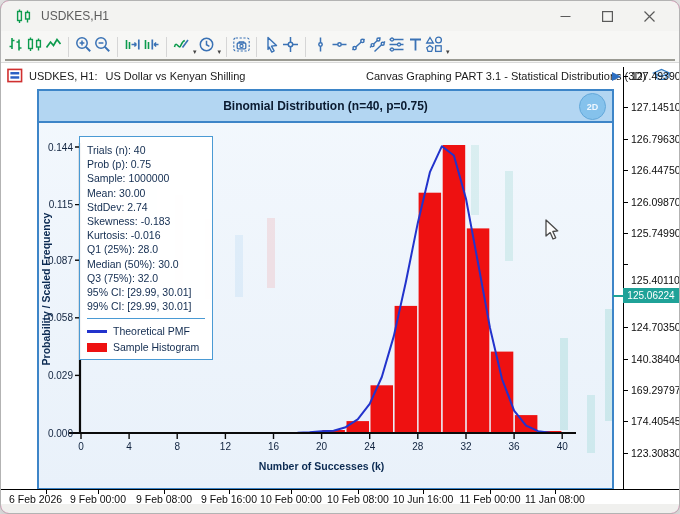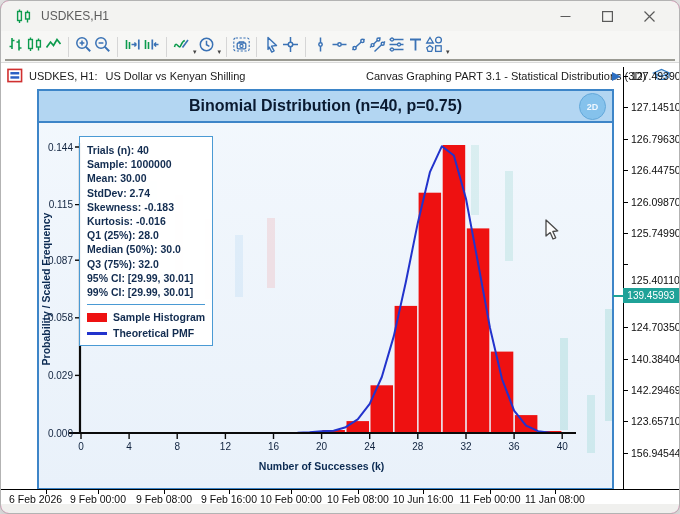--- a/index.html
+++ b/index.html
@@ -29,30 +29,30 @@
   .chead .sym{margin-left:6px;}
   .chead .desc{margin-left:8px;}
   .chead .spacer{flex:1;}
   .chead .prog{margin-right:6px;}
   .ghost-candle{position:absolute;}
   
   .panel{position:absolute;left:36px;top:26px;width:573px;height:397px;border:2px solid #3d85c8;
          background:linear-gradient(180deg,#f3f8fd 0%,#e9f1fa 100%);}
   .phead{position:relative;height:30px;background:#b3d6f2;border-bottom:2px solid #3d85c8;
          display:flex;align-items:center;justify-content:center;}
-  .phead .ptitle{font-size:16px;font-weight:bold;color:#0a1a30;}
+  .phead .ptitle{font-size:12px;font-weight:bold;color:#0a1a30;}
   .mode{all:unset;position:absolute;right:6px;top:2px;width:25px;height:25px;border-radius:50%;
         background:#85c2ec;border:1px solid #63a8da;color:#eef7ff;font-size:9px;font-weight:bold;
         display:flex;align-items:center;justify-content:center;cursor:default;}
   .pbody{position:relative;width:573px;height:365px;overflow:hidden;}
   #plotwrap{position:absolute;left:0;top:0;z-index:2;}
   .strip{position:absolute;width:8px;z-index:1;}
   
   .stats{position:absolute;left:40px;top:13px;width:118px;z-index:3;background:rgba(255,255,255,.96);
-         border:1px solid #4a9ad4;padding:6px 7px 4px 7px;font-size:10.5px;color:#122c50;font-weight:bold;}
+         border:1px solid #4a9ad4;padding:6px 7px 4px 7px;font-size:10.5px;color:#122c50;}
   .stats .sline{line-height:14.2px;white-space:nowrap;}
   .legend{border-top:1px solid #4a9ad4;margin-top:5px;padding-top:4px;}
   .lrow{display:flex;align-items:center;height:16px;gap:6px;}
   .lbox{width:20px;height:9px;flex:0 0 auto;}
   .lline{width:20px;height:3px;flex:0 0 auto;}
   .llabel{font-size:10.5px;color:#122c50;white-space:nowrap;}
   
   .pax-line{position:absolute;left:622px;top:4px;width:1px;height:422px;background:#000;}
   .pax-tick{position:absolute;width:5px;height:1px;background:#000;left:622px;}
   .pax-label{position:absolute;left:630px;width:48px;font-size:10.5px;color:#0d0d0d;}
@@ -326,38 +326,39 @@
                 <path d="M36 137.2h5" stroke="#0a0a0a" stroke-width="1.4"></path>
                 <text x="34" y="140.7" font-size="10" fill="#10233f" text-anchor="end">0.087</text>
                 <path d="M36 81.6h5" stroke="#0a0a0a" stroke-width="1.4"></path>
                 <text x="34" y="85.1" font-size="10" fill="#10233f" text-anchor="end">0.115</text>
                 <path d="M36 24.0h5" stroke="#0a0a0a" stroke-width="1.4"></path>
                 <text x="34" y="27.5" font-size="10" fill="#10233f" text-anchor="end">0.144</text>
                 <text transform="translate(11,166) rotate(-90)" font-size="10.5" font-weight="bold" fill="#0b2a52" text-anchor="middle">Probability / Scaled Frequency</text>
               </svg></div>
         <div class="stats" id="statsbox">
               <div class="sline">Trials (n): 40</div>
+              <div class="sline">Prob (p): 0.75</div>
               <div class="sline">Sample: 1000000</div>
               <div class="sline">Mean: 30.00</div>
               <div class="sline">StdDev: 2.74</div>
               <div class="sline">Skewness: -0.183</div>
               <div class="sline">Kurtosis: -0.016</div>
               <div class="sline">Q1 (25%): 28.0</div>
               <div class="sline">Median (50%): 30.0</div>
               <div class="sline">Q3 (75%): 32.0</div>
               <div class="sline">95% CI: [29.99, 30.01]</div>
               <div class="sline">99% CI: [29.99, 30.01]</div>
               <div class="legend">
                 <div class="lrow">
+                  <span class="lline" style="background: rgb(34, 51, 204);"></span>
+                  <span class="llabel">Theoretical PMF</span>
+                </div>
+                <div class="lrow">
                   <span class="lbox" style="background: rgb(238, 17, 17);"></span>
                   <span class="llabel">Sample Histogram</span>
-                </div>
-                <div class="lrow">
-                  <span class="lline" style="background: rgb(34, 51, 204);"></span>
-                  <span class="llabel">Theoretical PMF</span>
                 </div>
               </div>
             </div>
       </div>
     </div>
 
     <div id="paxis">
           <div class="pax-line"></div>
           <svg class="pax-arrow" width="9" height="9" viewBox="0 0 9 9">
             <path d="M0 0L9 4.5 0 9z" fill="#2d6fc2"></path>
@@ -370,31 +371,31 @@
           <div class="pax-label" style="top:69.8px">126.79630</div>
           <div class="pax-tick" style="top:107.2px"></div>
           <div class="pax-label" style="top:101.2px">126.44750</div>
           <div class="pax-tick" style="top:138.6px"></div>
           <div class="pax-label" style="top:132.6px">126.09870</div>
           <div class="pax-tick" style="top:170.0px"></div>
           <div class="pax-label" style="top:164.0px">125.74990</div>
           <div class="pax-tick" style="top:201.4px"></div>
           <div class="pax-label" style="top:211px">125.40110</div>
           <div class="bidline" style="top:231.8px;background:#1fa298"></div>
-          <div class="pax-tag" style="top:225.3px;background:#1fa298">139.45993</div>
+          <div class="pax-tag" style="top:225.3px;background:#1fa298">125.06224</div>
           <div class="pax-tick" style="top:264.2px"></div>
           <div class="pax-label" style="top:258.2px">124.70350</div>
           <div class="pax-tick" style="top:295.6px"></div>
           <div class="pax-label" style="top:289.6px">140.38404</div>
           <div class="pax-tick" style="top:327.0px"></div>
-          <div class="pax-label" style="top:321.0px">142.29469</div>
+          <div class="pax-label" style="top:321.0px">169.29797</div>
           <div class="pax-tick" style="top:358.4px"></div>
-          <div class="pax-label" style="top:352.4px">123.65710</div>
+          <div class="pax-label" style="top:352.4px">174.40545</div>
           <div class="pax-tick" style="top:389.8px"></div>
-          <div class="pax-label" style="top:383.8px">156.94544</div>
+          <div class="pax-label" style="top:383.8px">123.30830</div>
         </div>
     <div id="taxis">
           <div class="tax-line"></div>
           <div class="tax-tick" style="left:45px"></div>
           <div class="tax-label" style="left:8px">6 Feb 2026</div>
           <div class="tax-tick" style="left:97px"></div>
           <div class="tax-label" style="left:97px;transform:translateX(-50%)">9 Feb 00:00</div>
           <div class="tax-tick" style="left:163px"></div>
           <div class="tax-label" style="left:163px;transform:translateX(-50%)">9 Feb 08:00</div>
           <div class="tax-tick" style="left:228px"></div>

